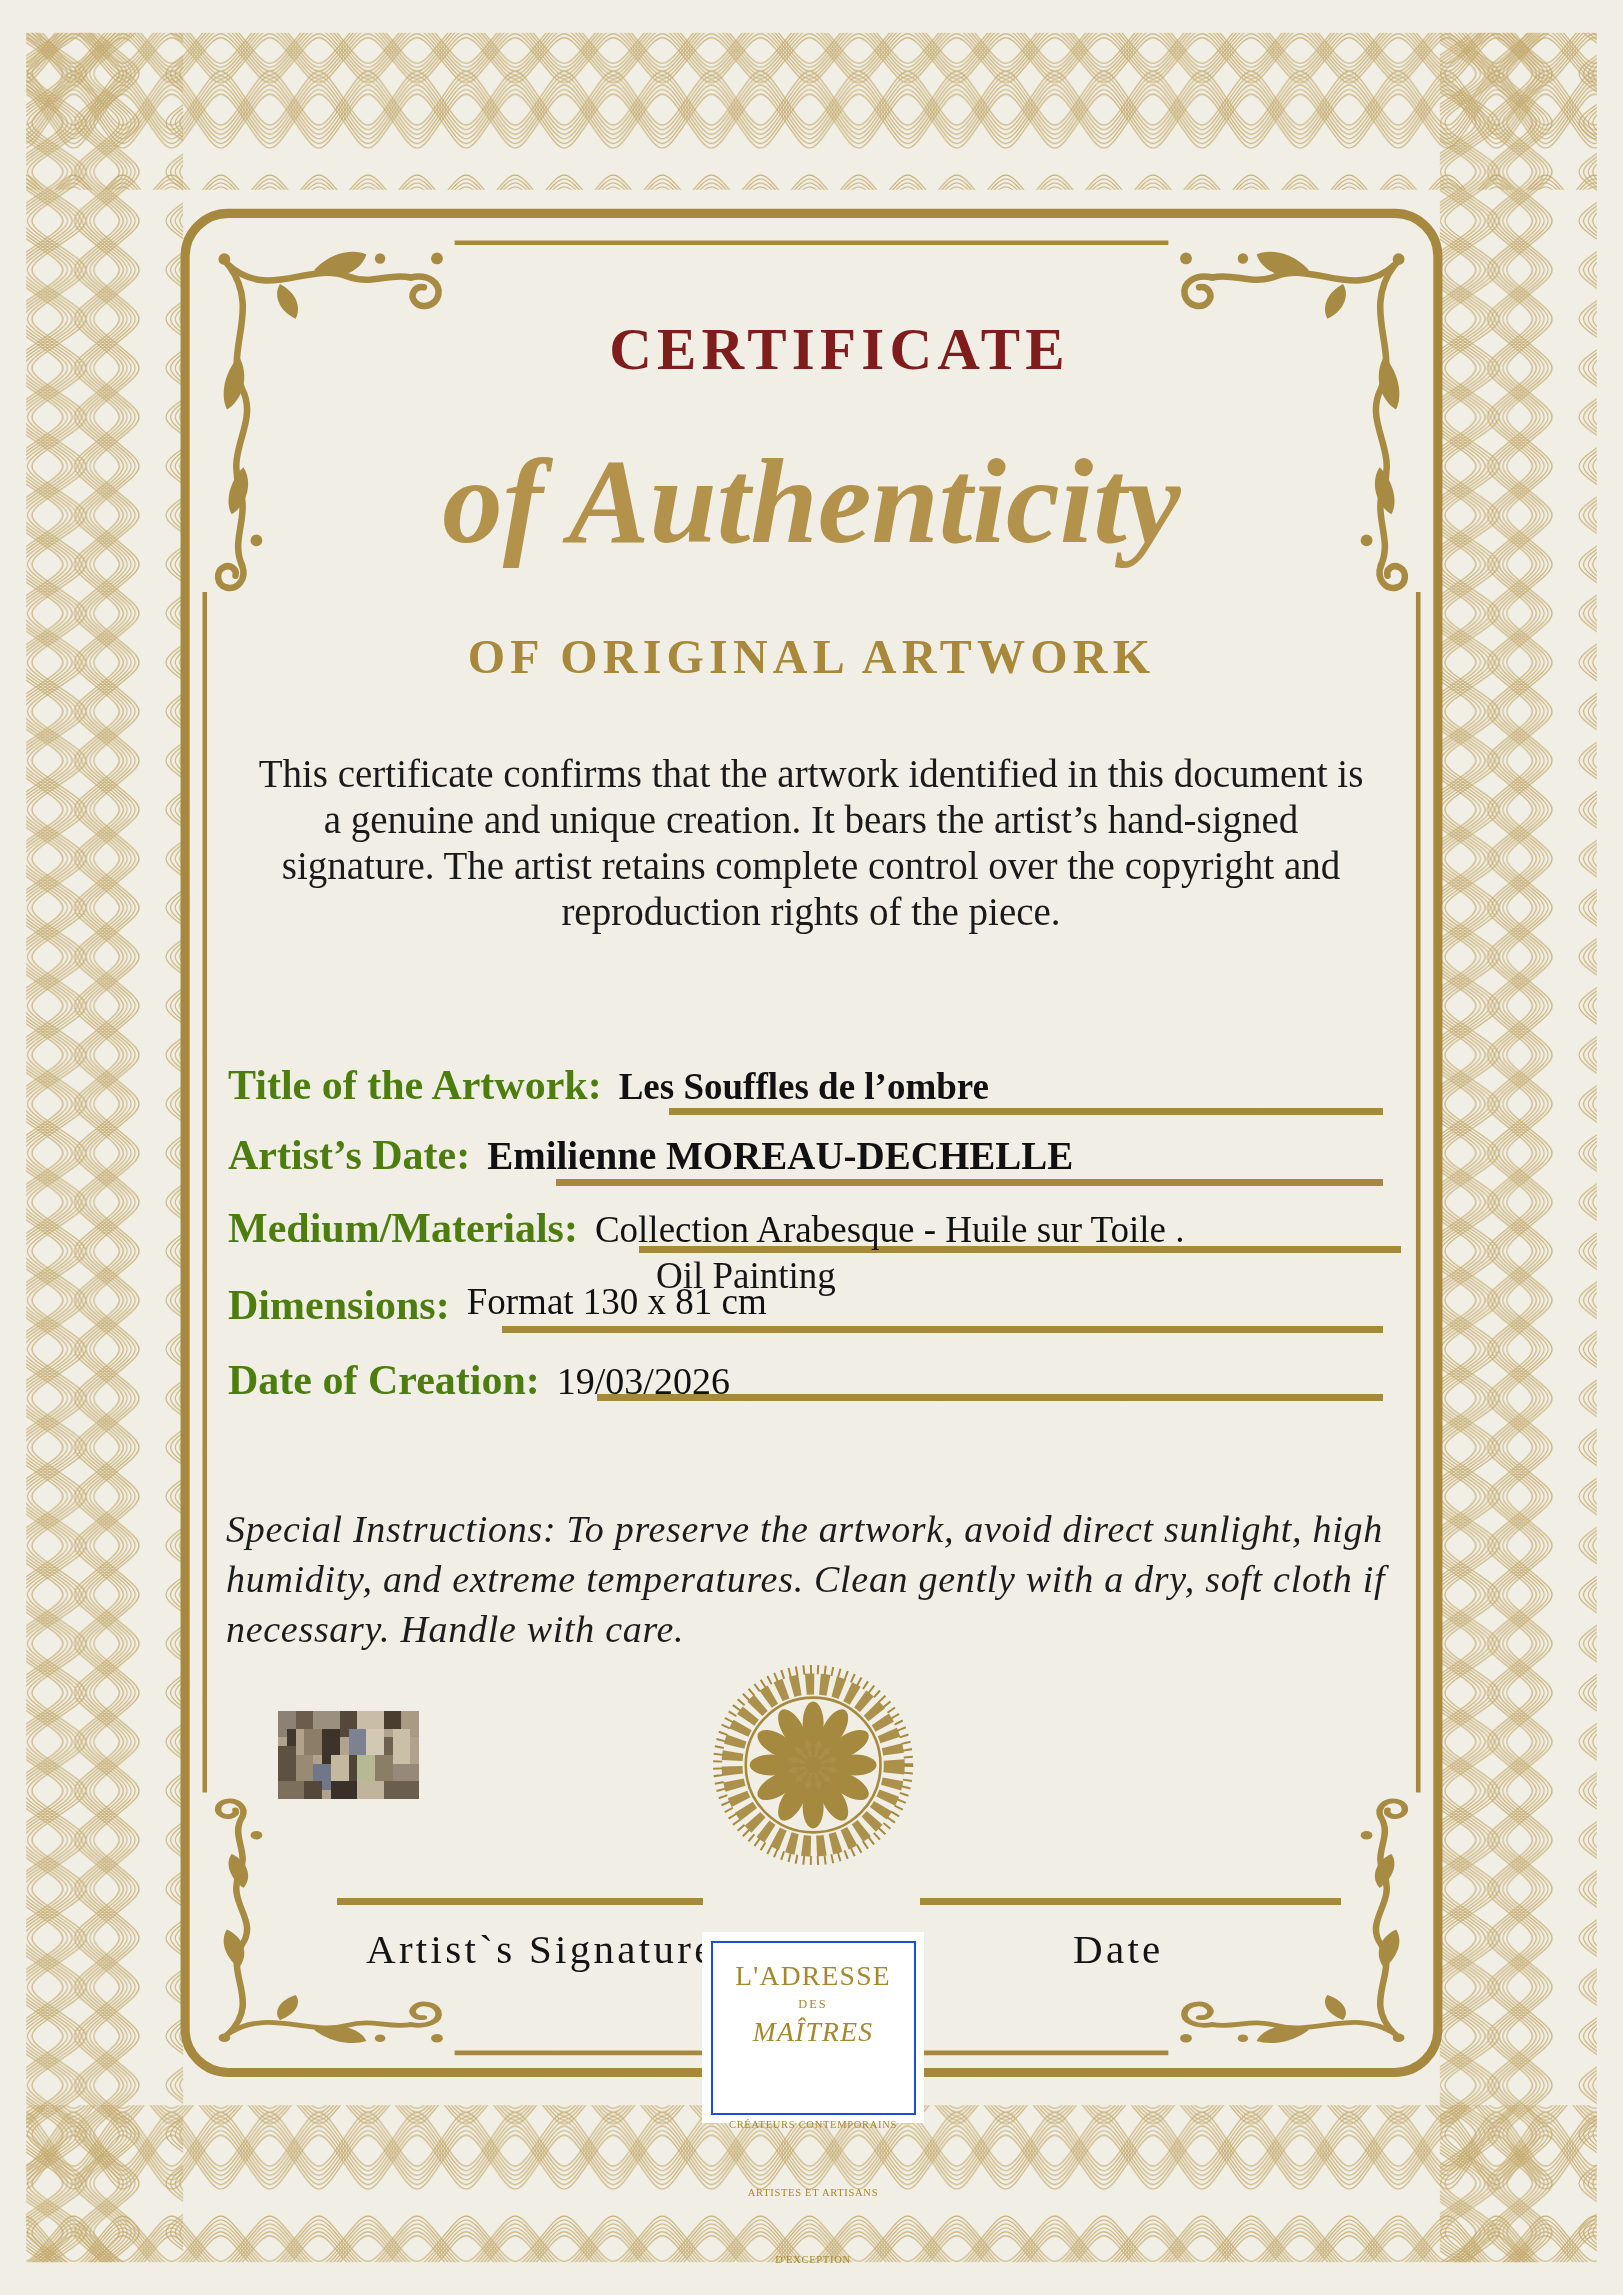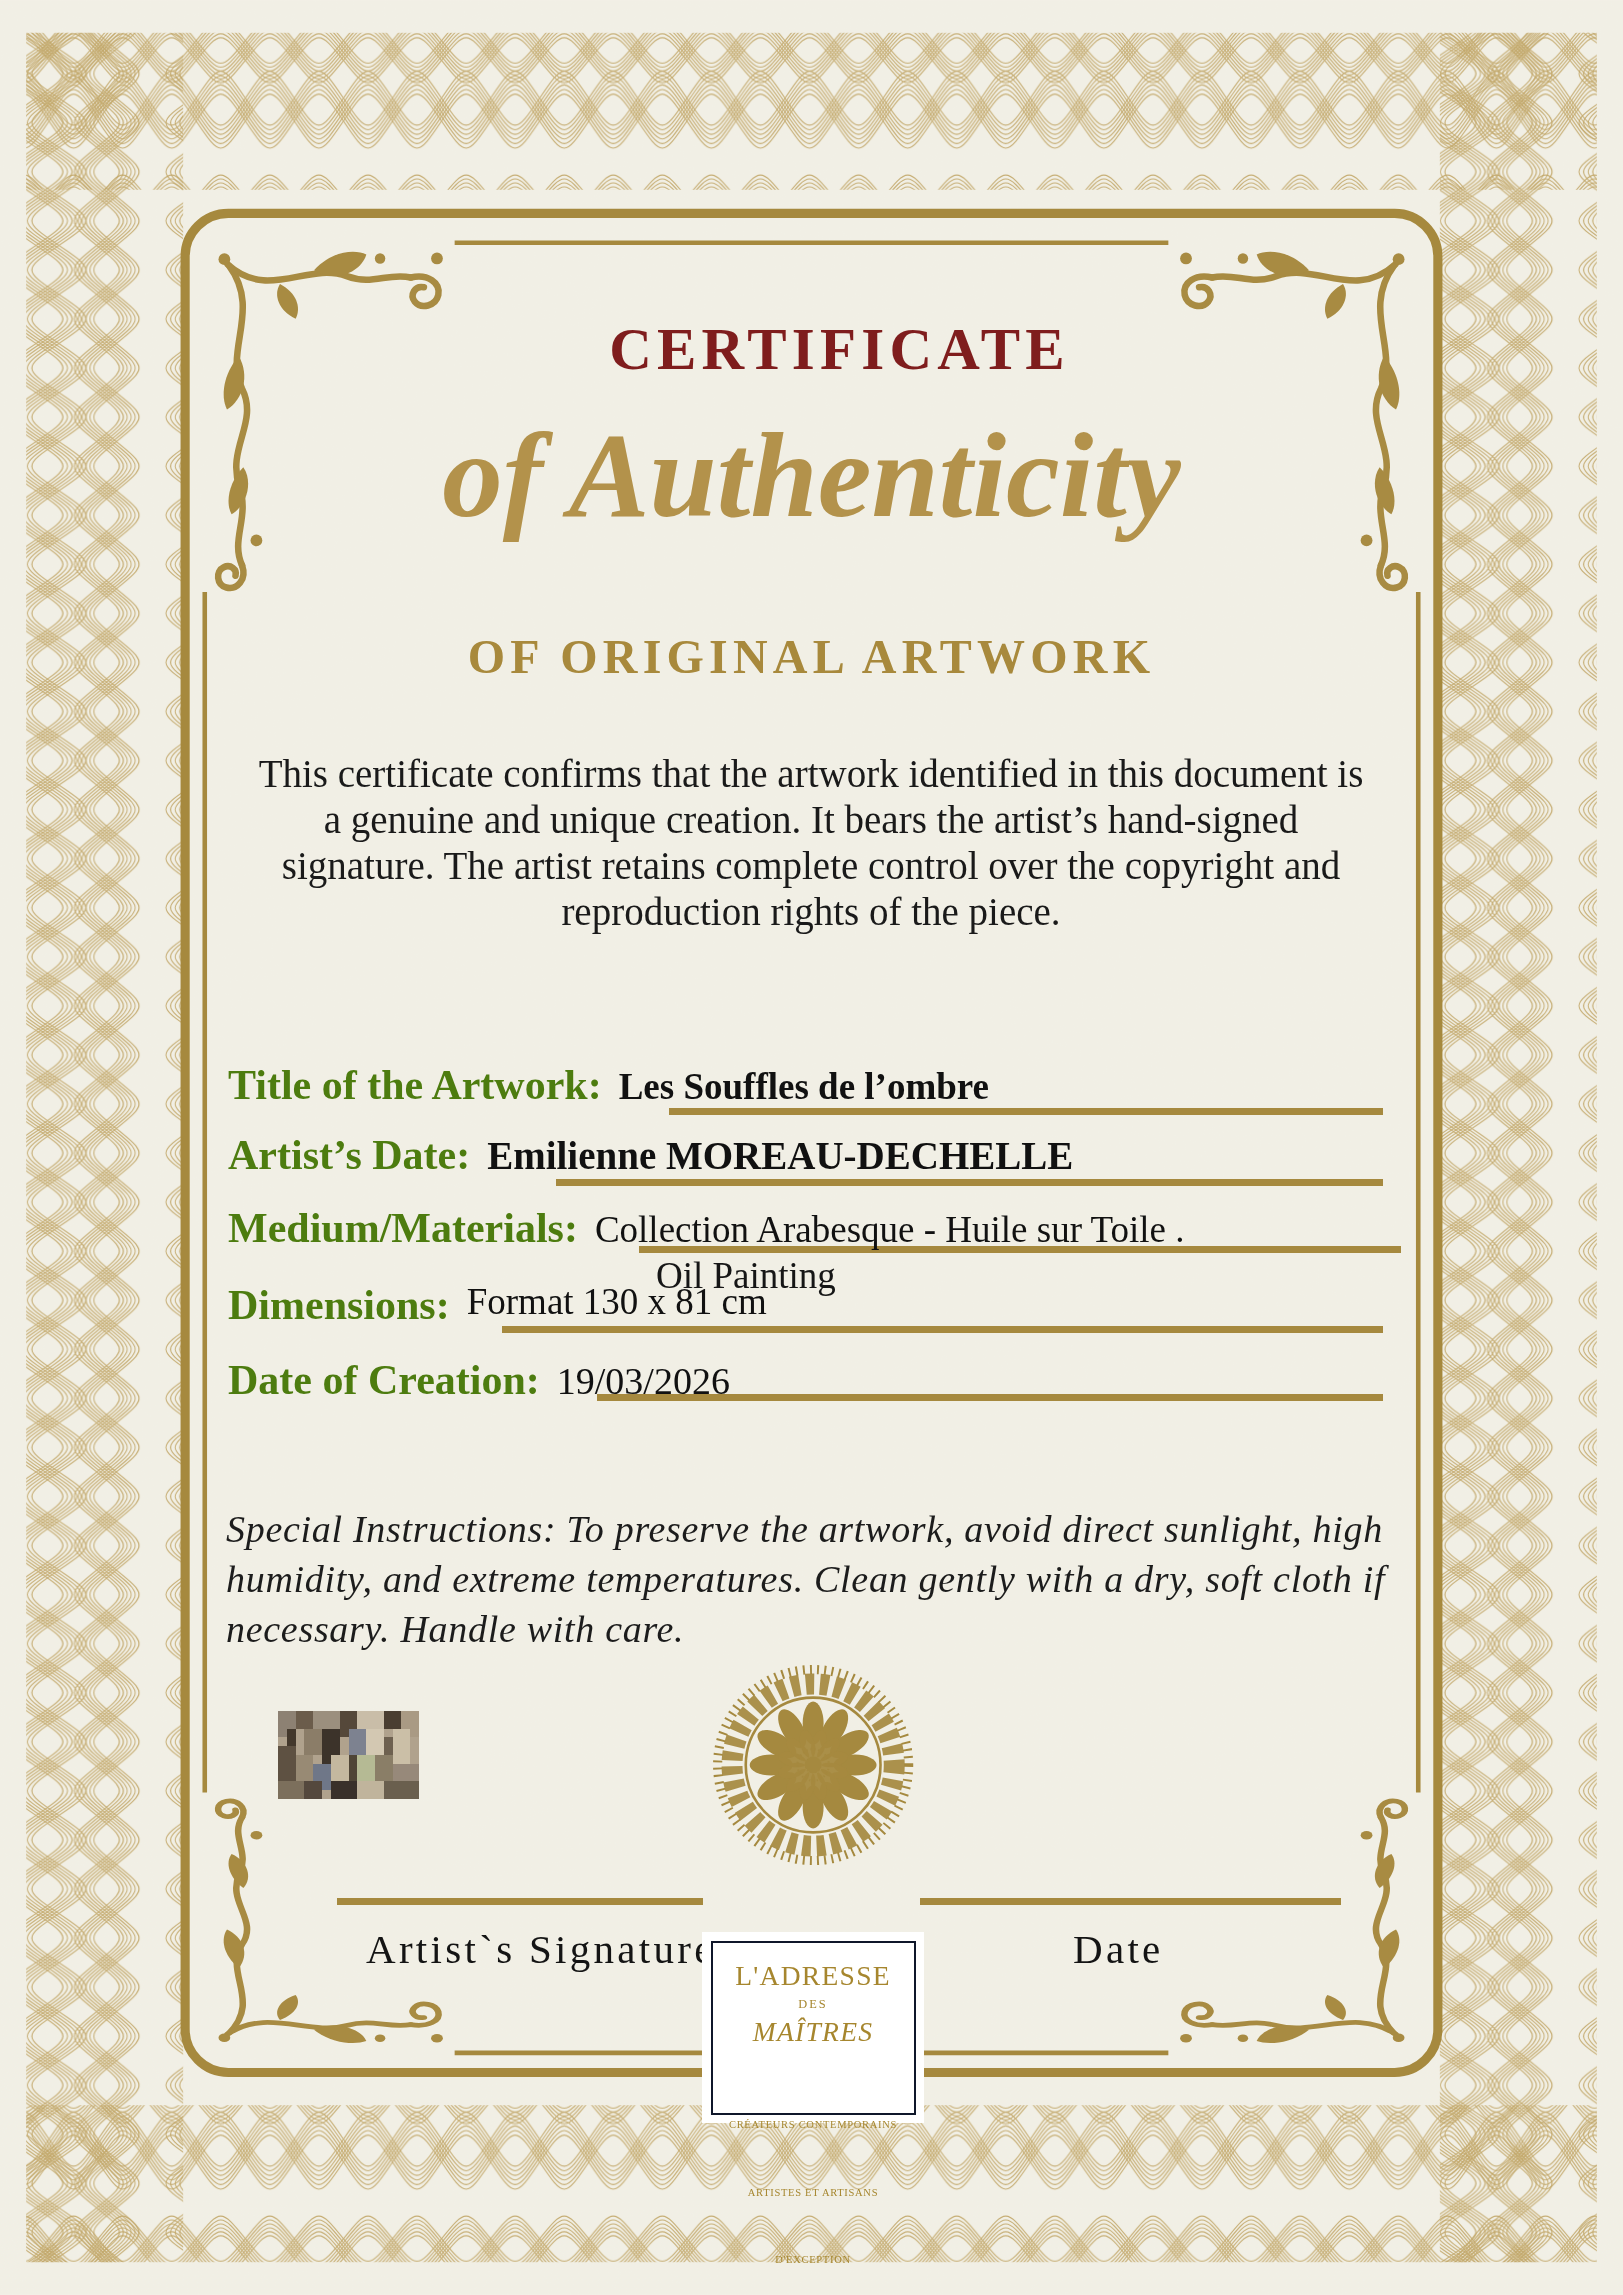--- a/index.html
+++ b/index.html
@@ -5,38 +5,38 @@
   html,body{margin:0;padding:0;}
   body{
     width:1623px;height:2295px;position:relative;overflow:hidden;
     background:#f6f4ea;
     font-family:"Liberation Serif","DejaVu Serif",serif;
   }
   #bg{position:absolute;left:0;top:0;z-index:0;}
   .txt{position:absolute;z-index:2;color:#161616;}
   .center{left:0;width:1623px;text-align:center;}
   .cert-title{top:315px;font-size:59px;font-weight:bold;letter-spacing:5.2px;color:#7f1d1d;padding-left:28px;}
-  .script{top:406px;font-size:121px;font-style:italic;font-weight:bold;color:#b3924b;}
+  .script{top:432px;font-size:121px;font-style:italic;font-weight:bold;color:#b3924b;}
   .caps{top:629px;font-size:48px;font-weight:bold;letter-spacing:5.2px;color:#a8893c;}
   .intro{left:255px;top:751px;width:1112px;text-align:center;font-size:39px;line-height:46px;color:#1a1a1a;}
   .row{position:absolute;left:228px;white-space:nowrap;z-index:2;}
   .row .lab{font-weight:bold;font-size:42px;color:#4d7c0f;}
   .row .val{font-size:37px;margin-left:17px;color:#111;}
   .valbold{font-weight:bold;}
   .uline{position:absolute;height:6.5px;background:#a6893e;z-index:1;}
   .special{left:226px;top:1504px;width:1197px;font-size:38px;line-height:50px;font-style:italic;letter-spacing:0.7px;color:#1c1c1c;}
   .sigline{position:absolute;top:1898px;height:7.2px;background:#a6893e;z-index:2;}
   .siglab{position:absolute;top:1925px;font-size:41px;letter-spacing:3.3px;color:#141414;z-index:2;white-space:nowrap;}
   .thumb{position:absolute;left:278px;top:1711px;width:141px;height:88px;z-index:2;}
   .logo-card{
     position:absolute;left:702px;top:1932px;width:222px;height:191px;
     background:#ffffff;z-index:3;
   }
   .logo-inner{
-    position:absolute;inset:8.5px;border:2px solid #0f172a;
+    position:absolute;inset:8.5px;border:2px solid #1d4ed8;
     display:flex;flex-direction:column;align-items:center;color:#a6862e;text-align:center;
   }
   .logo-l1{margin-top:17px;font-size:27.5px;letter-spacing:1.3px;}
   .logo-l2{margin-top:5.2px;font-size:12.4px;letter-spacing:2px;}
   .logo-l3{margin-top:3.9px;font-size:27.5px;letter-spacing:1.3px;font-style:italic;}
   .logo-div{width:98px;height:2px;background:#a6862e;margin:10.5px 0 9.2px 0;}
   .logo-s{font-size:10.5px;letter-spacing:0.7px;line-height:19.6px;margin-top:48px;}
 </style>
 </head>
 <body>

